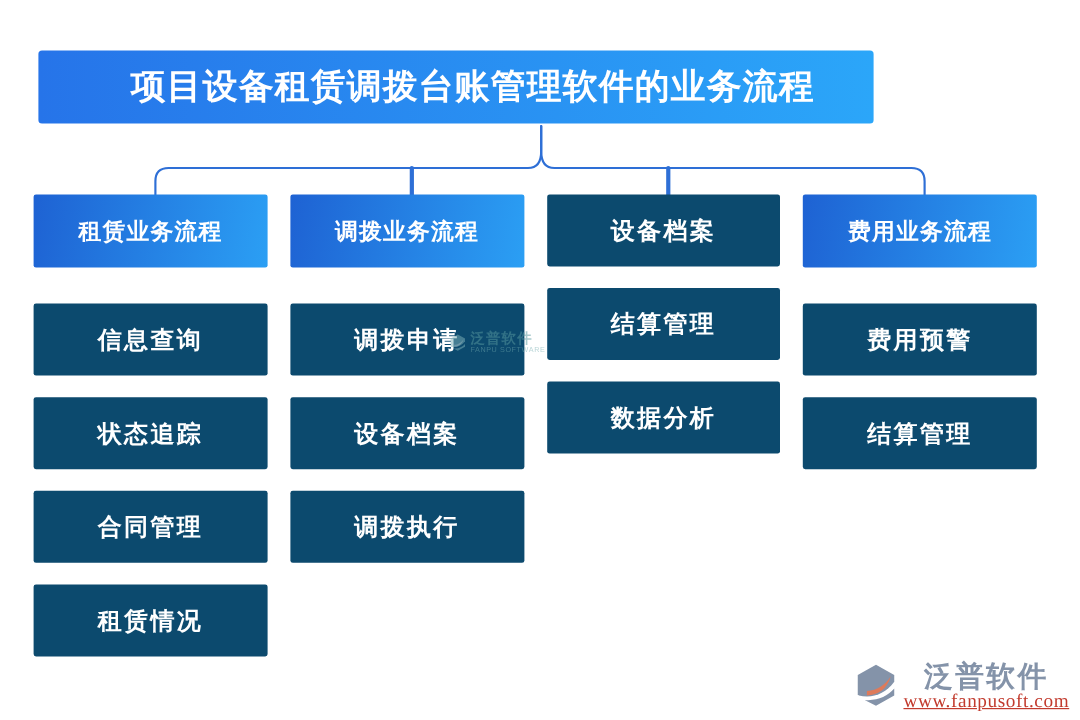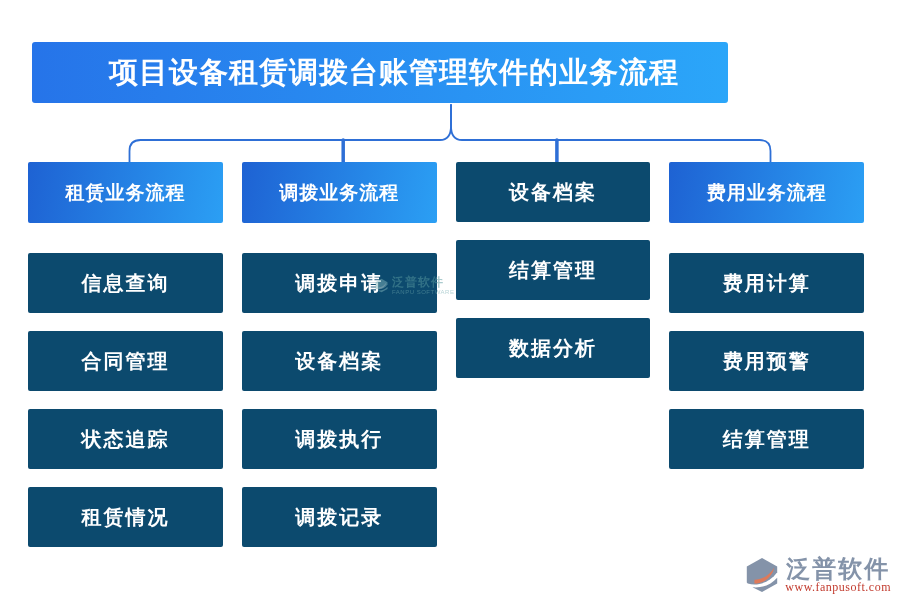--- a/index.html
+++ b/index.html
@@ -42,21 +42,21 @@
   }
   .watermark .wm-text { display:flex; flex-direction:column; line-height:1.1; }
   .watermark .wm-brand { font-size:12px; font-weight:700; color:#57989E; letter-spacing:1px; }
   .watermark .wm-sub { font-size:6px; color:#6FA9AD; letter-spacing:.5px; }
 
   .footer {
     position:absolute; right:9px; bottom:6px; display:flex; align-items:flex-start; gap:4px;
   }
   .footer .f-text { display:flex; flex-direction:column; align-items:center; line-height:1.05; }
   .footer .f-brand { font-size:24px; font-weight:700; color:#8493A9; letter-spacing:2px; }
-  .footer .f-url { font-size:12px; color:#C23B2E; font-family:"Liberation Serif","DejaVu Serif",serif; letter-spacing:.5px; }
+  .footer .f-url { font-size:16px; color:#C23B2E; font-family:"Liberation Serif","DejaVu Serif",serif; letter-spacing:.5px;text-decoration:underline; }
 </style>
 </head>
 <body>
 
 <div class="stage">
 
   <div class="banner">项目设备租赁调拨台账管理软件的业务流程</div>
 
   <svg class="connector" viewBox="0 0 900 600" xmlns="http://www.w3.org/2000/svg">
     <g fill="none" stroke="#2E6FD6" stroke-linecap="round">
@@ -65,42 +65,40 @@
       <path stroke-width="3.5" d="M343.2,140 L343.2,162"></path>
       <path stroke-width="3.5" d="M556.9,140 L556.9,162"></path>
     </g>
   </svg>
 
   <div class="cols">
 
     <div class="col">
       <div class="hdr">租赁业务流程</div>
       <div class="item">信息查询</div>
+      <div class="item">状态追踪</div>
       <div class="item">合同管理</div>
-      <div class="item">状态追踪</div>
       <div class="item">租赁情况</div>
     </div>
 
     <div class="col">
       <div class="hdr">调拨业务流程</div>
       <div class="item">调拨申请</div>
       <div class="item">设备档案</div>
       <div class="item">调拨执行</div>
-      <div class="item">调拨记录</div>
     </div>
 
     <div class="col">
       <div class="item">设备档案</div>
       <div class="item">结算管理</div>
       <div class="item">数据分析</div>
     </div>
 
     <div class="col">
       <div class="hdr">费用业务流程</div>
-      <div class="item">费用计算</div>
       <div class="item">费用预警</div>
       <div class="item">结算管理</div>
     </div>
 
   </div>
 
   <div class="watermark">
     <svg width="15" height="15" viewBox="0 0 40 40" xmlns="http://www.w3.org/2000/svg">
       <path d="M20 2 L36 11 L36 17 C28 28 16 32 5 29 L4 28 L4 11 Z" fill="#7FB3B8"></path>
       <path d="M36 23 L36 29 L20 38 L10 33 C21 34 30 30 36 23 Z" fill="#7FB3B8"></path>

